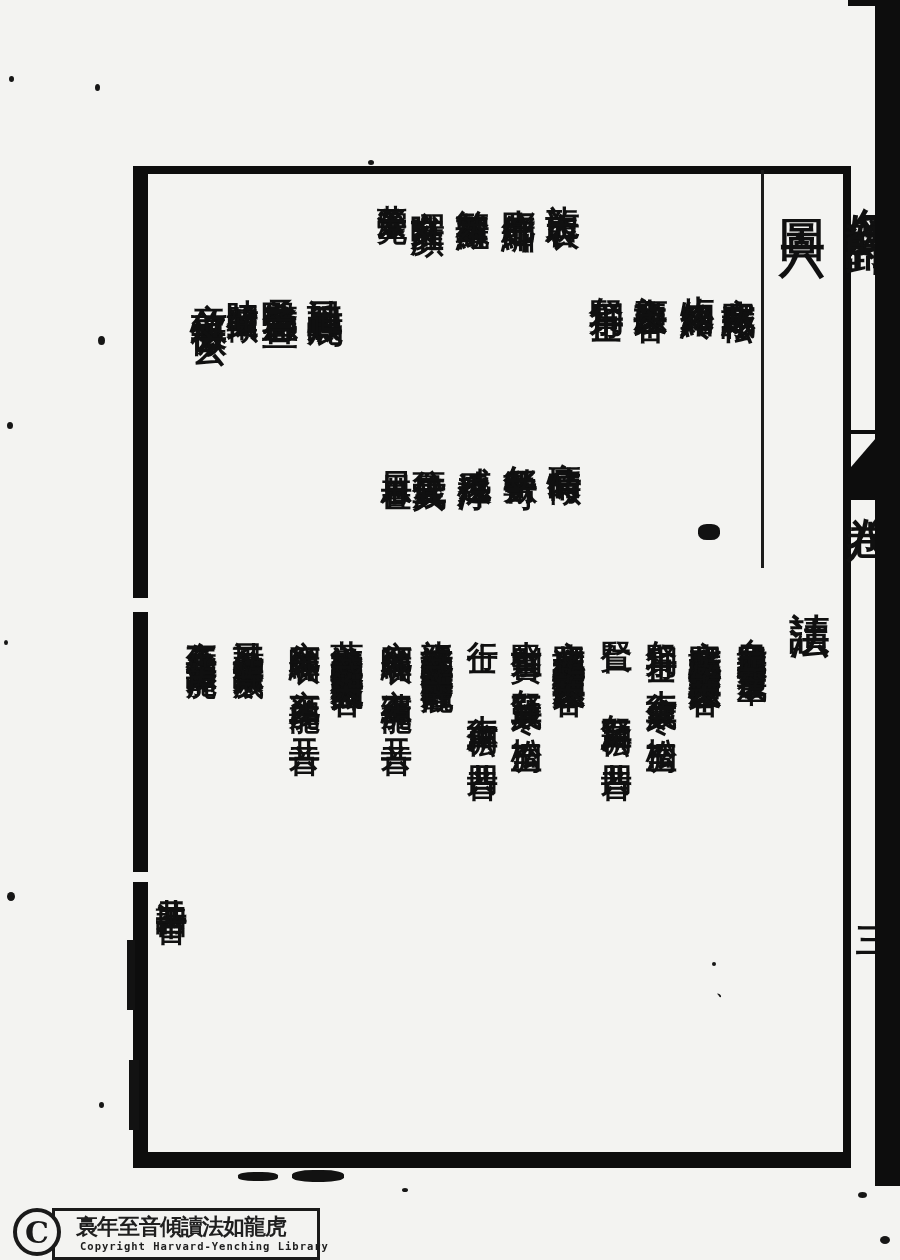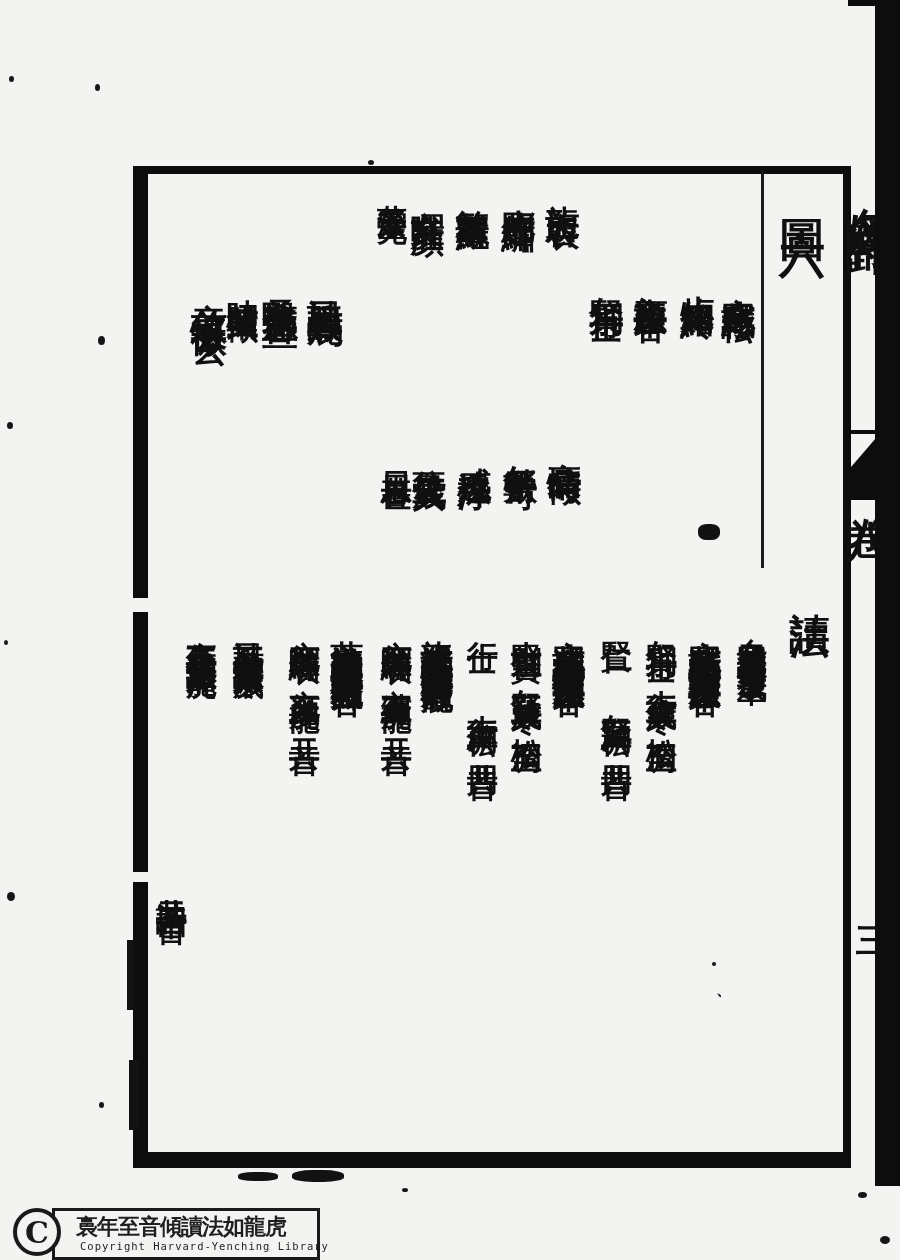--- a/index.html
+++ b/index.html
@@ -29,21 +29,21 @@
     position:absolute;border:4px solid #1a1a1a;border-radius:50%;
     display:flex;align-items:center;justify-content:center;
     color:#1a1a1a;font-weight:bold;background:#f3f3f1;
     font-family:"DejaVu Serif", serif;
   }
   .stamp-cn{
     position:absolute;color:#1f1f1f;font-weight:bold;
     font-family:"DejaVu Serif", serif;white-space:nowrap;
   }
   .stamp-en{
-    position:absolute;color:#1f1f1f;font-weight:normal;
+    position:absolute;color:#1f1f1f;font-weight:bold;
     font-family:"DejaVu Sans Mono", monospace;white-space:nowrap;
   }
   .fishtail{
     position:absolute;background:#0d0d0d;
     clip-path:polygon(0 100%, 0 58%, 100% 0, 100% 100%);
   }
 </style>
 </head>
 <body>
 

